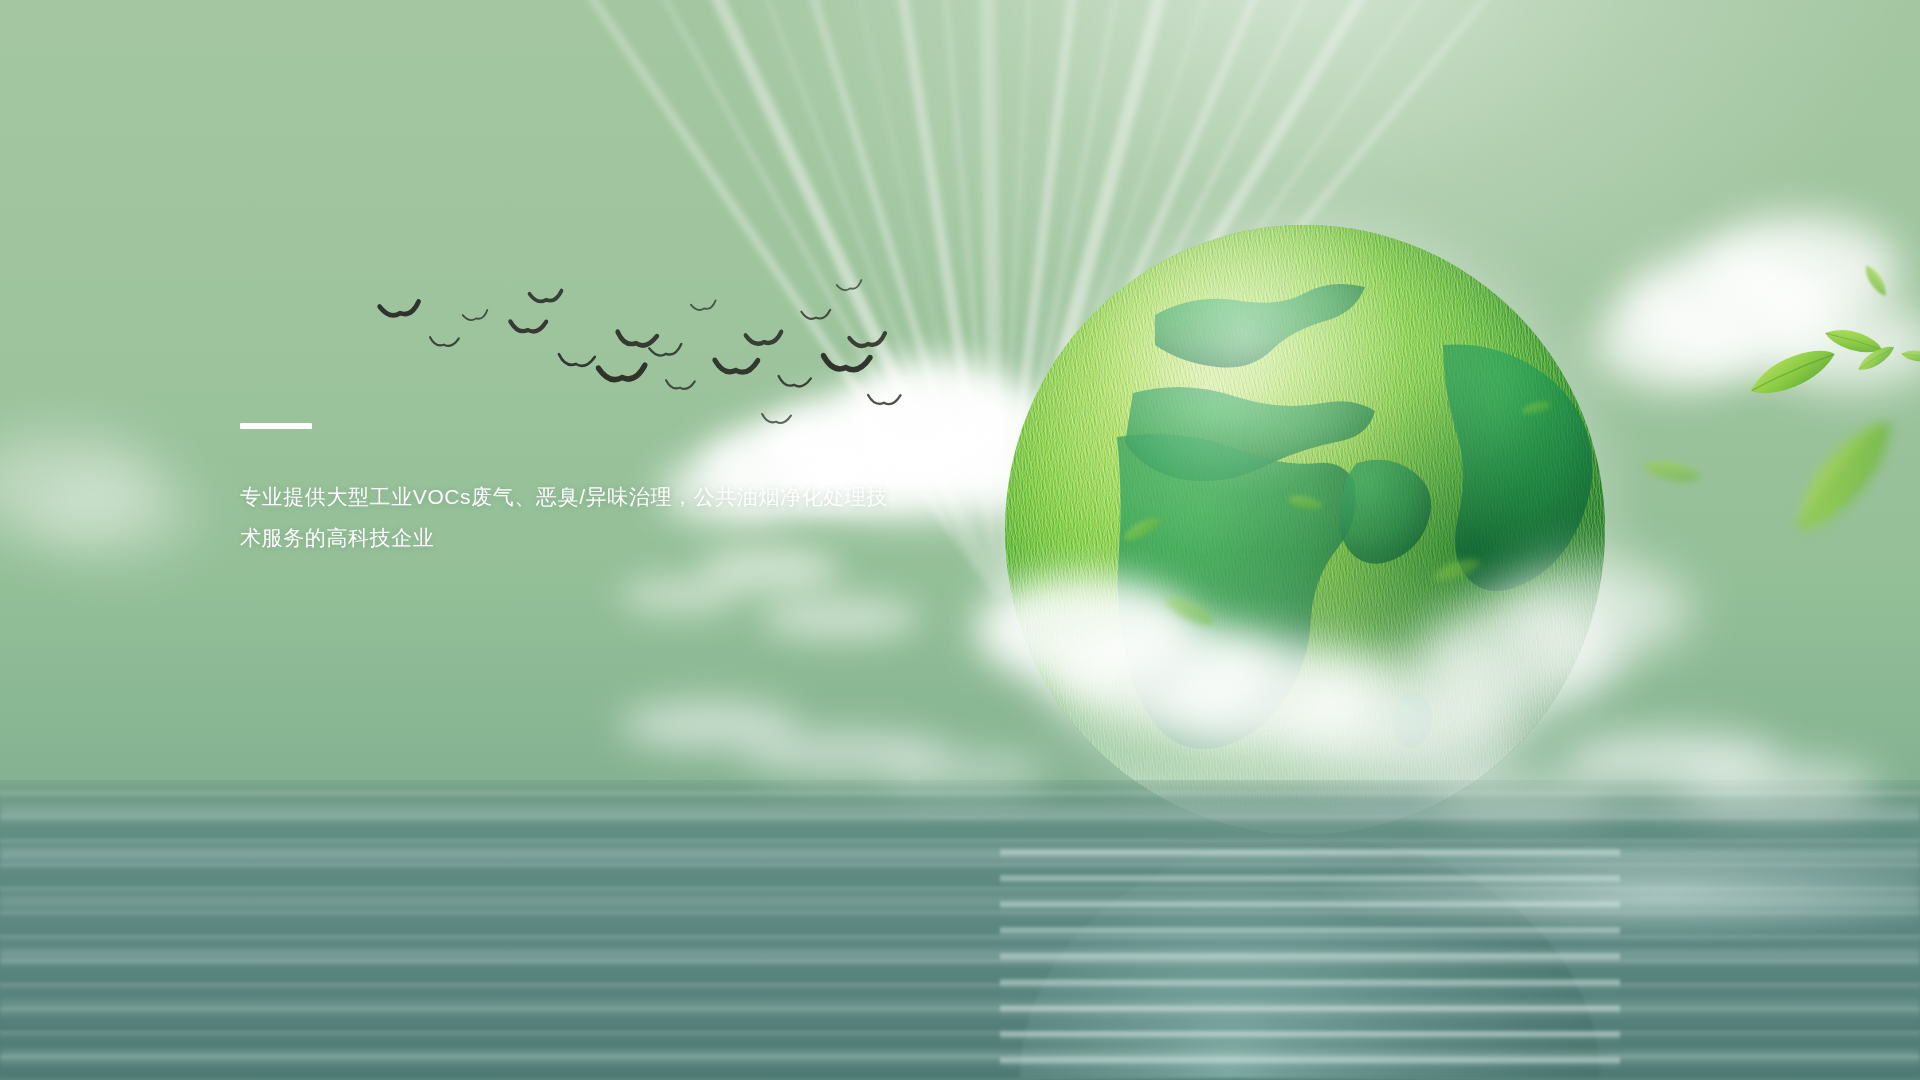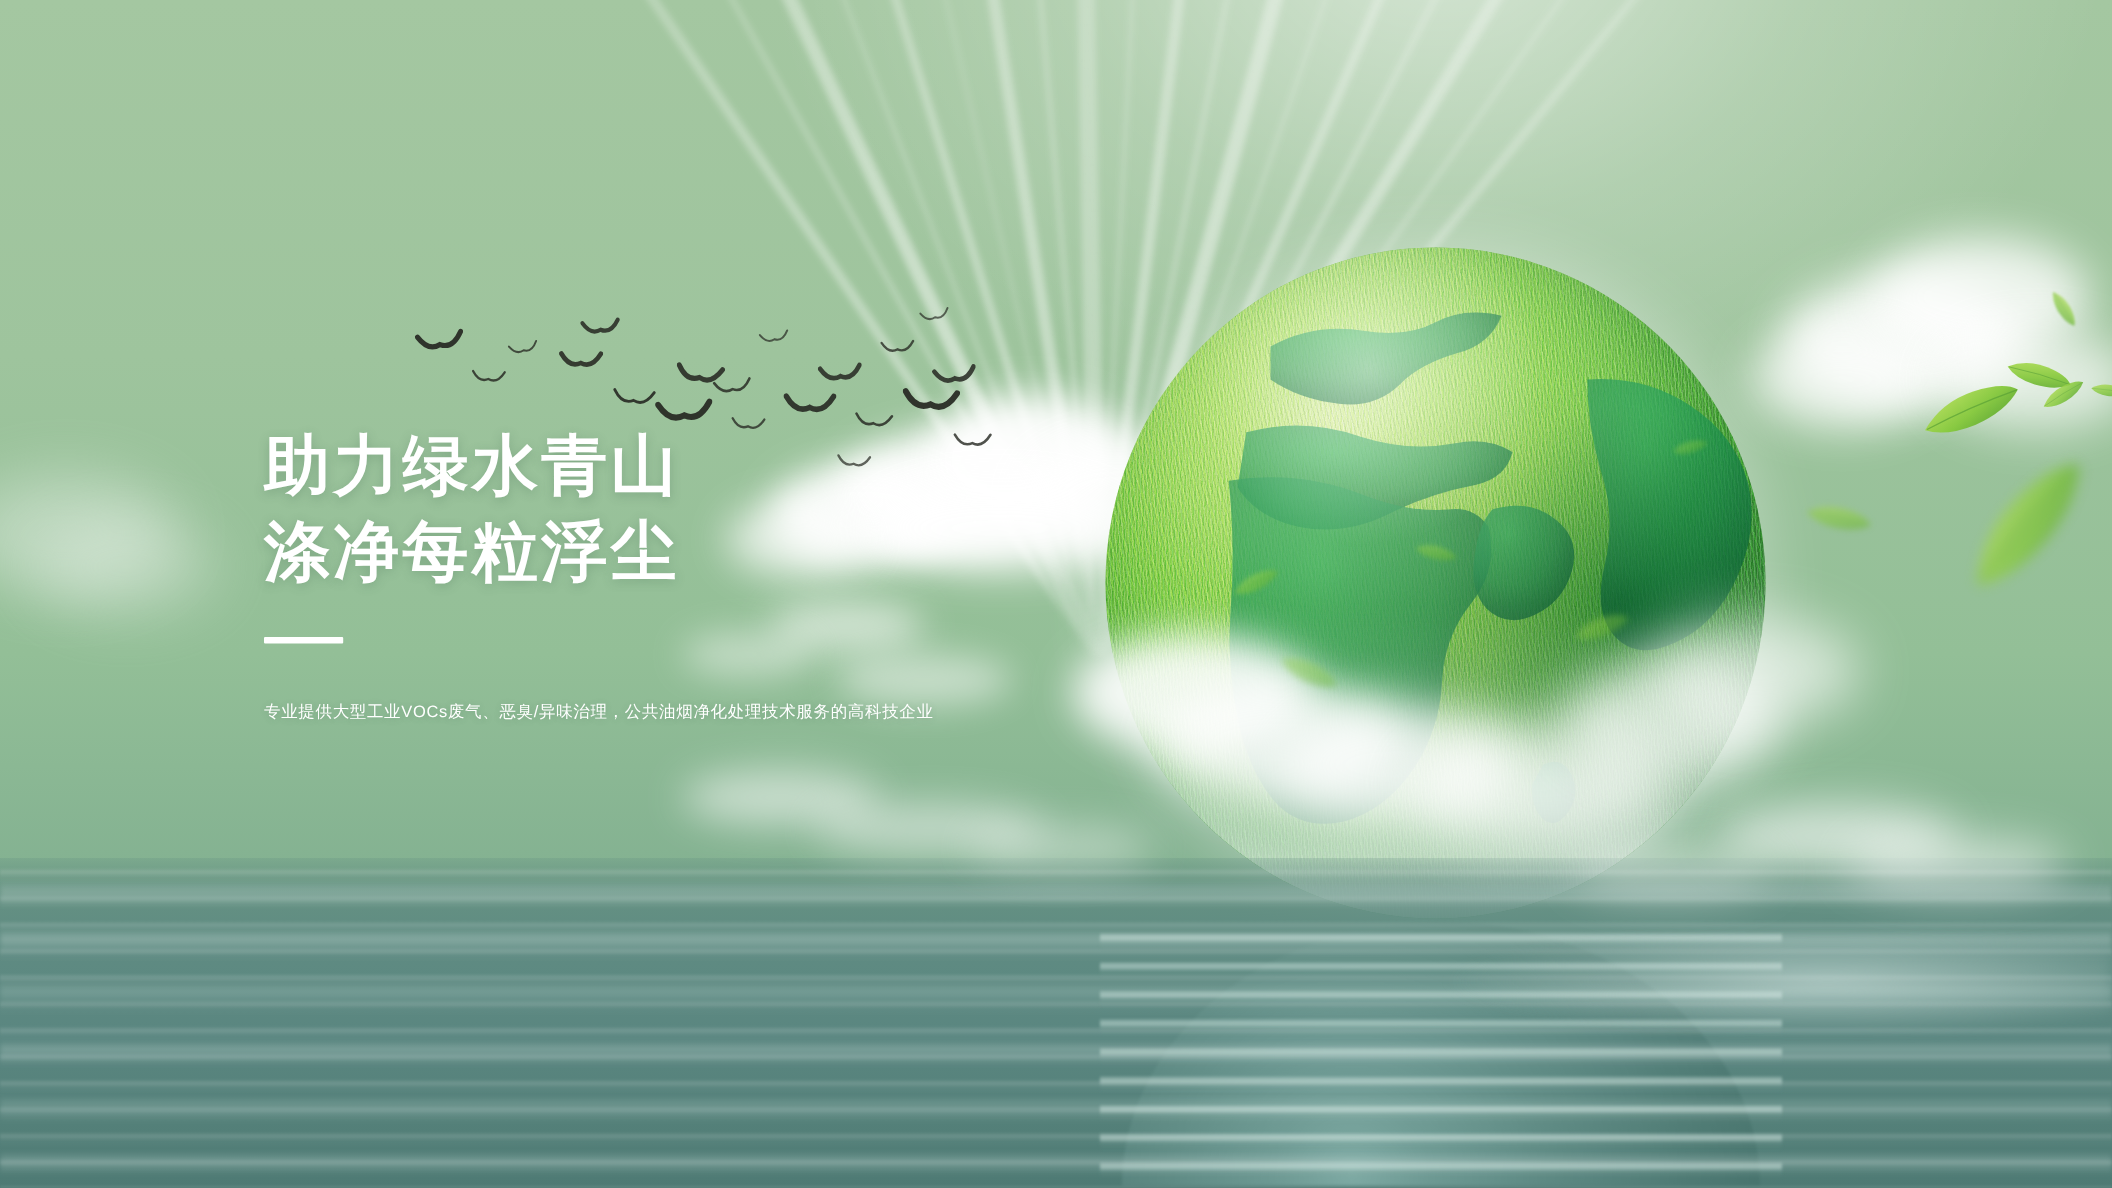--- a/index.html
+++ b/index.html
@@ -192,21 +192,21 @@
   }
   .divider {
     margin-top:38px;
     width:72px; height:6px;
     background:#ffffff;
     border-radius:1px;
   }
   .subcopy {
     margin-top:48px;
     color:#ffffff;
-    font-size:15px;
+    font-size:21px;
     font-weight:400;
     letter-spacing:0.6px;
     line-height:1.95;
     max-width:660px;
     text-shadow:0 1px 6px rgba(60,100,75,0.25);
   }
 </style>
 </head>
 <body>
 
@@ -544,21 +544,17 @@
               <stop offset="55%" stop-color="#86c93c"></stop>
               <stop offset="100%" stop-color="#5aa52f"></stop>
             </linearGradient>
           </defs>
           <path d="M2 19 Q26 0 58 2 Q88 4 98 16 Q80 31 48 32 Q18 32 2 19 Z" fill="url(#lfg1520_400)"></path>
           <path d="M4 19 Q50 14 97 16" stroke="#4f9a2c" stroke-width="1.2" fill="none" opacity="0.65"></path>
         </svg></div>
     </div>
 
   <div class="copy">
-    <div class="headline">
-      <div>助力绿水青山</div>
-      <div>涤净每粒浮尘</div>
-    </div>
     <div class="divider"></div>
     <div class="subcopy">专业提供大型工业VOCs废气、恶臭/异味治理，公共油烟净化处理技术服务的高科技企业</div>
   </div>
 
 </div>
 
 </body></html>

